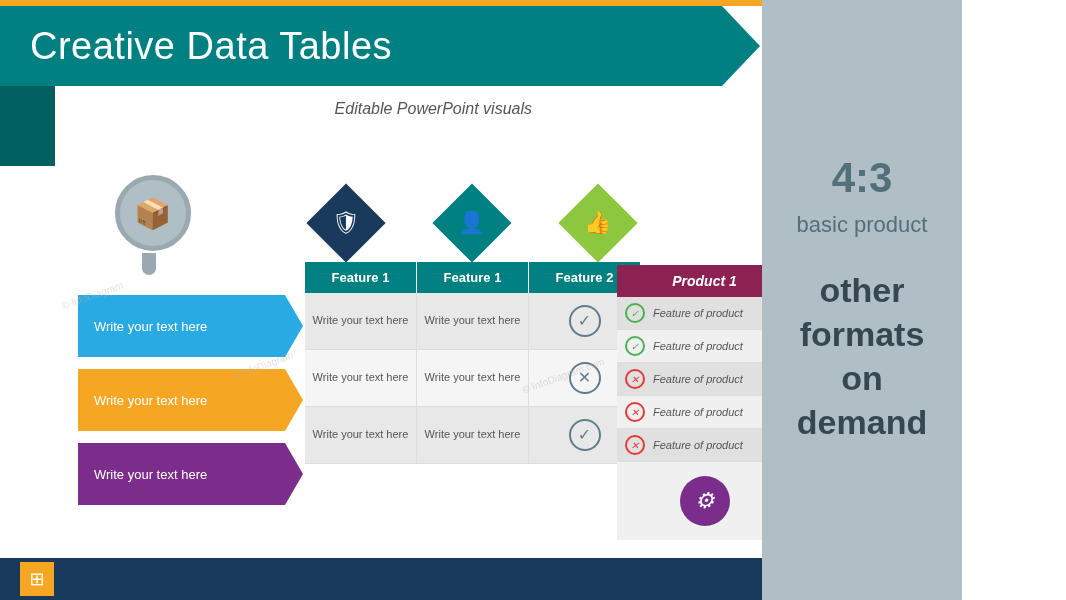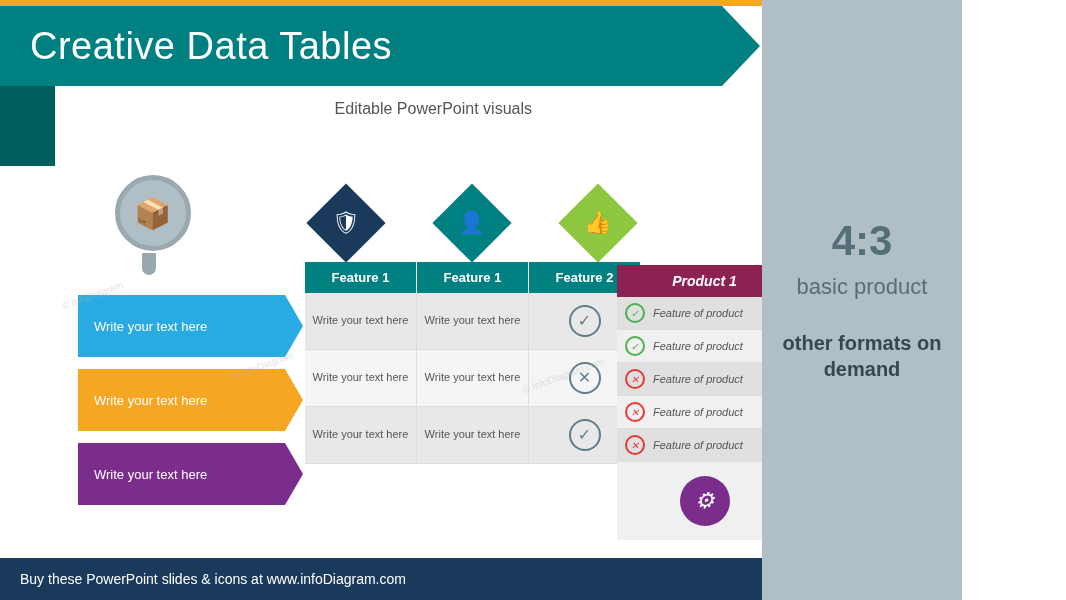--- a/index.html
+++ b/index.html
@@ -14,21 +14,21 @@
     .orange-bar { position: absolute; top: 0; left: 0; right: 0; height: 6px; background: #f5a623; }
 
     
     .header-banner { position: absolute; top: 6px; left: 0; width: 760px; height: 80px; background: #008080; display: flex; align-items: center; padding-left: 30px; clip-path: polygon(0 0, 95% 0, 100% 50%, 95% 100%, 0 100%); }
     .header-title { color: #fff; font-size: 38px; font-weight: 300; letter-spacing: 0.5px; }
 
     
     .teal-accent { position: absolute; top: 86px; left: 0; width: 55px; height: 80px; background: #006060; }
 
     
-    .subtitle { position: absolute; top: 100px; right: 230px; color: #555; font-size: 16px; font-weight: 300; }
+    .subtitle { position: absolute; top: 100px; right: 230px; color: #555; font-size: 16px; font-weight: 300; font-style: italic; }
 
     
     .location-icon { position: absolute; top: 185px; left: 100px; width: 90px; height: 110px; }
 
     
     .feature-icons { position: absolute; top: 195px; left: 305px; display: flex; gap: 75px; }
     .diamond-icon { width: 56px; height: 56px; transform: rotate(45deg); display: flex; align-items: center; justify-content: center; }
     .diamond-icon-inner { transform: rotate(-45deg); color: #fff; font-size: 22px; }
     .diamond-blue { background: #1a3a5c; }
     .diamond-teal { background: #008080; }
@@ -71,21 +71,21 @@
 
     
     .footer-bar { position: absolute; bottom: 0; left: 0; width: 870px; height: 42px; background: #1a3a5c; display: flex; align-items: center; justify-content: space-between; padding: 0 20px; }
     .footer-text { color: #fff; font-size: 14px; font-weight: 400; }
     .footer-icon { width: 34px; height: 34px; background: #f5a623; display: flex; align-items: center; justify-content: center; }
     .footer-icon-inner { color: #fff; font-size: 18px; }
 
     
     .ratio-text { color: #546e7a; font-size: 42px; font-weight: 700; text-align: center; line-height: 1.1; margin-bottom: 10px; }
     .format-text { color: #546e7a; font-size: 22px; font-weight: 400; text-align: center; line-height: 1.2; margin-bottom: 30px; }
-    .other-text { color: #37474f; font-size: 20px; font-weight: 700; text-align: center; line-height: 1.3; }
+    .other-text { color: #37474f; font-size: 34px; font-weight: 700; text-align: center; line-height: 1.3; }
 
     
     .info-wm { position: absolute; color: rgba(150,150,150,0.3); font-size: 10px; }
   </style>
 </head>
 <body>
 
 <div class="main-container">
   <div class="left-panel">
 
@@ -193,21 +193,20 @@
           <span>⚙</span>
         </div>
       </div>
     </div>
 
     <div class="info-wm watermark-1" style="position:absolute;top:290px;left:60px;transform:rotate(-20deg);color:rgba(180,180,180,0.4);font-size:10px;">© InfoDiagram</div>
     <div class="info-wm watermark-2" style="position:absolute;top:360px;left:230px;transform:rotate(-20deg);color:rgba(180,180,180,0.4);font-size:10px;">© InfoDiagram</div>
     <div class="info-wm watermark-3" style="position:absolute;top:370px;left:520px;transform:rotate(-20deg);color:rgba(180,180,180,0.4);font-size:10px;">© InfoDiagram.com</div>
 
     <div class="footer-bar">
-      <span class="footer-text">Buy these PowerPoint slides &amp; icons at www.infoDiagram.com</span>
       <div class="footer-icon">
         <span class="footer-icon-inner">⊞</span>
       </div>
     </div>
 
   </div>
 
   <div class="right-panel">
     <div class="ratio-text">4:3</div>
     <div class="format-text">basic product</div>

